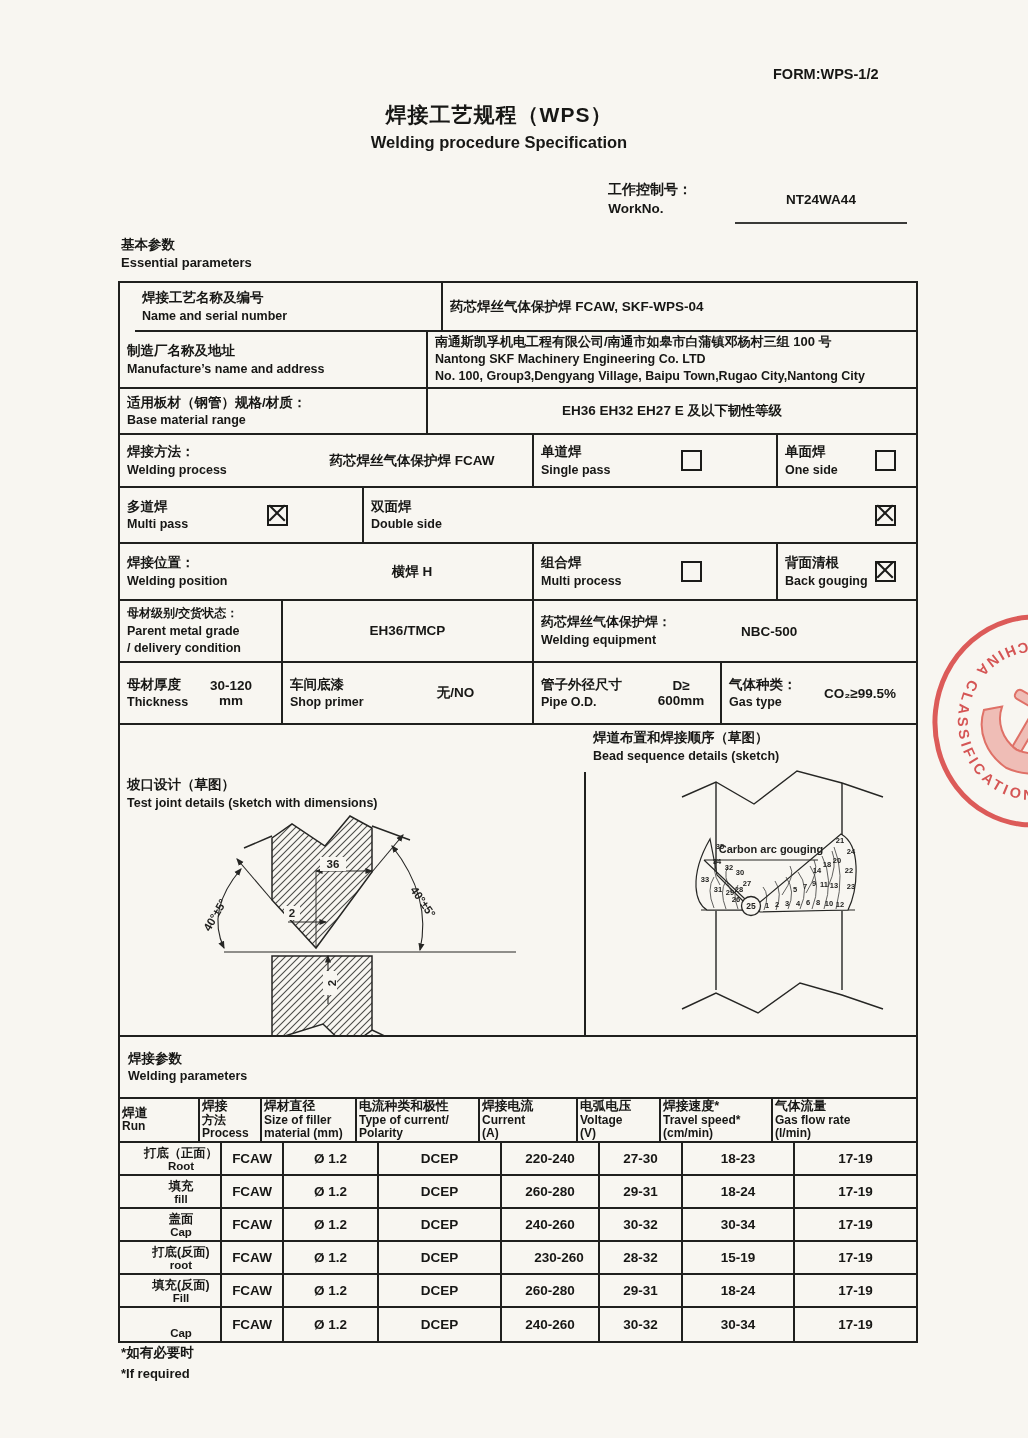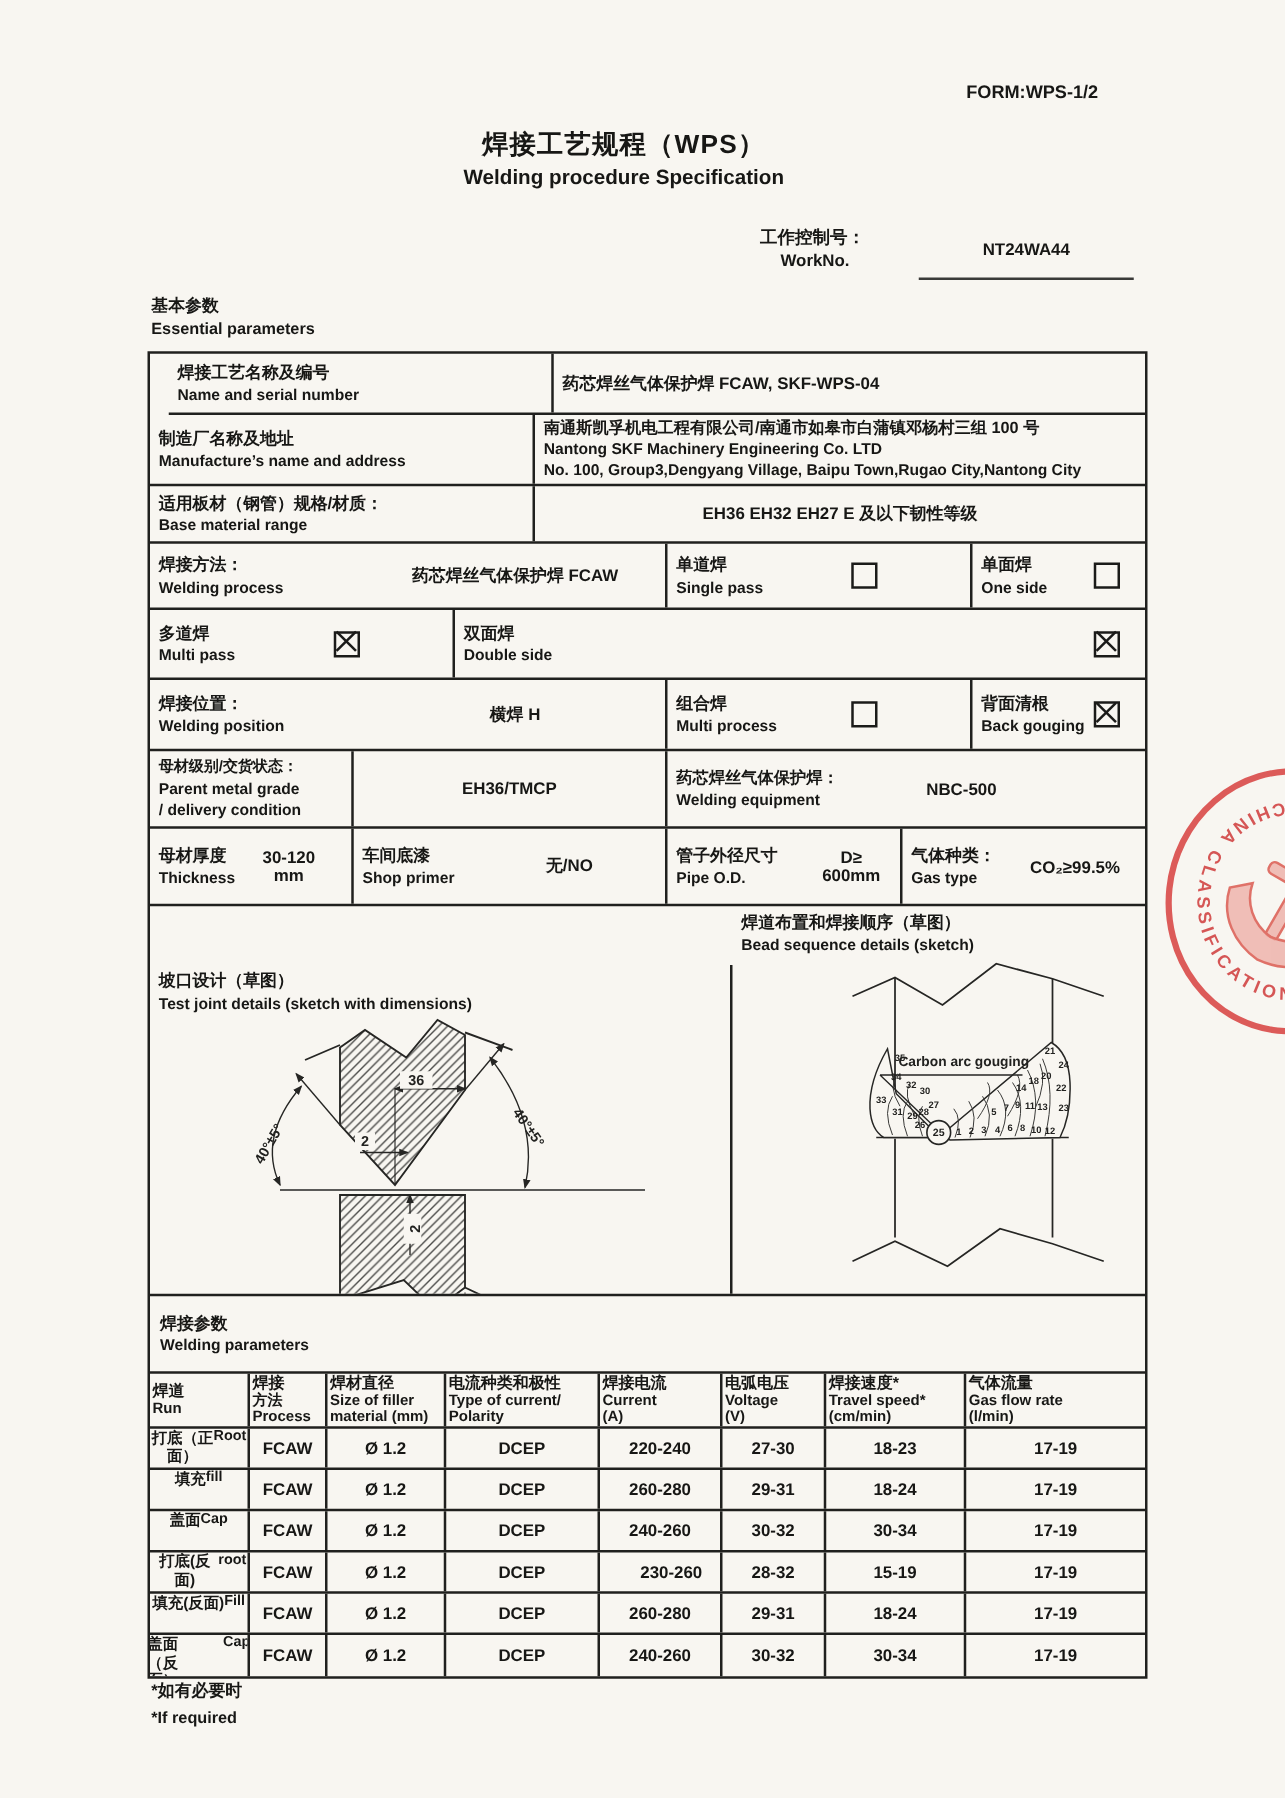--- a/index.html
+++ b/index.html
@@ -4,21 +4,21 @@
 <style>
   html,body{margin:0;padding:0;background:#e8e6e1;font-family:"Liberation Sans","DejaVu Sans",sans-serif;color:#171715;}
   .page{position:relative;width:1028px;height:1438px;background:#f8f6f1;overflow:hidden;margin:0 auto;}
   .abs{position:absolute;}
   
   .form-code{left:773px;top:66px;font-size:14.5px;font-weight:700;}
   .title-wrap{left:338px;top:101px;width:322px;text-align:center;}
   .title-zh{font-size:21px;font-weight:700;letter-spacing:1px;}
   .title-en{font-size:16.5px;font-weight:700;margin-top:4px;}
   .wk-zh{left:586px;top:181px;width:106px;text-align:right;font-size:14px;font-weight:700;}
-  .wk-en{left:602px;top:201px;width:100px;text-align:center;font-size:13.5px;font-weight:700;}
+  .wk-en{left:586px;top:201px;width:100px;text-align:center;font-size:13.5px;font-weight:700;}
   .wk-val{left:736px;top:192px;width:170px;text-align:center;font-size:13.5px;font-weight:700;}
   .wk-line{left:735px;top:222px;width:172px;border-bottom:2px solid #3a3a38;}
   .sec-zh{left:121px;top:236px;font-size:13.5px;font-weight:700;}
   .sec-en{left:121px;top:255px;font-size:13px;font-weight:700;}
   
   .etable{position:absolute;left:118px;top:281px;width:800px;border:2px solid #20201e;box-sizing:border-box;}
   .erow{display:flex;border-bottom:2px solid #20201e;box-sizing:border-box;}
   .erow:last-child{border-bottom:none;}
   .ec{border-right:2px solid #20201e;box-sizing:border-box;padding:2px 7px;position:relative;overflow:hidden;}
   .ec:last-child{border-right:none;}
@@ -36,21 +36,21 @@
   
   .skc{padding:0;}
   .sklab{position:absolute;left:7px;top:3px;z-index:2;}
   .skc svg{position:absolute;left:0;top:0;}
   
   .band{display:flex;flex-direction:column;justify-content:center;padding:2px 8px;}
   .ph{display:flex;flex-direction:column;justify-content:center;font-weight:700;line-height:1.12;padding:1px 2px;}
   .ph .l1{font-size:12.8px;}
   .ph .l2,.ph .l3{font-size:12px;}
   .pd{display:flex;align-items:center;justify-content:center;font-weight:700;font-size:13.5px;padding:0 2px;}
-  .pr{display:flex;flex-direction:row;justify-content:center;text-align:center;line-height:1.18;padding:0 1px;}
+  .pr{display:flex;flex-direction:column;justify-content:flex-end;text-align:center;line-height:1.18;padding:0 1px;margin-left:22px;}
   .pr .rzh{font-size:12.3px;font-weight:700;}
   .pr .ren{font-size:11.5px;font-weight:700;}
   .fn-zh{left:121px;top:1344px;font-size:13.5px;font-weight:700;}
   .fn-en{left:121px;top:1366px;font-size:13px;font-weight:700;}
   .stamp{left:918px;top:596px;}
   svg text{font-family:"Liberation Sans","DejaVu Sans",sans-serif;}
 </style>
 </head>
 <body>
 

